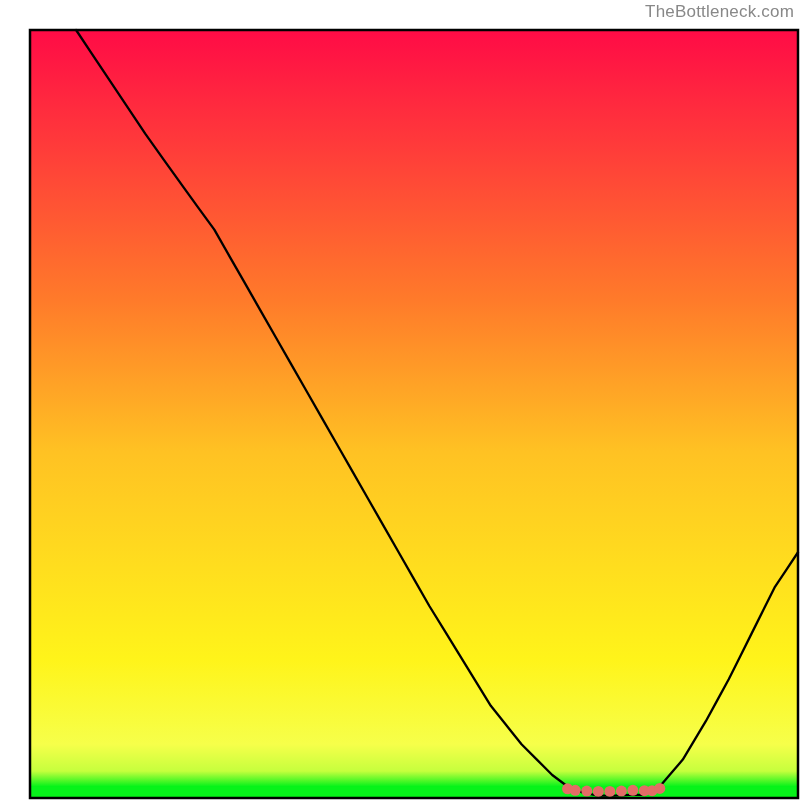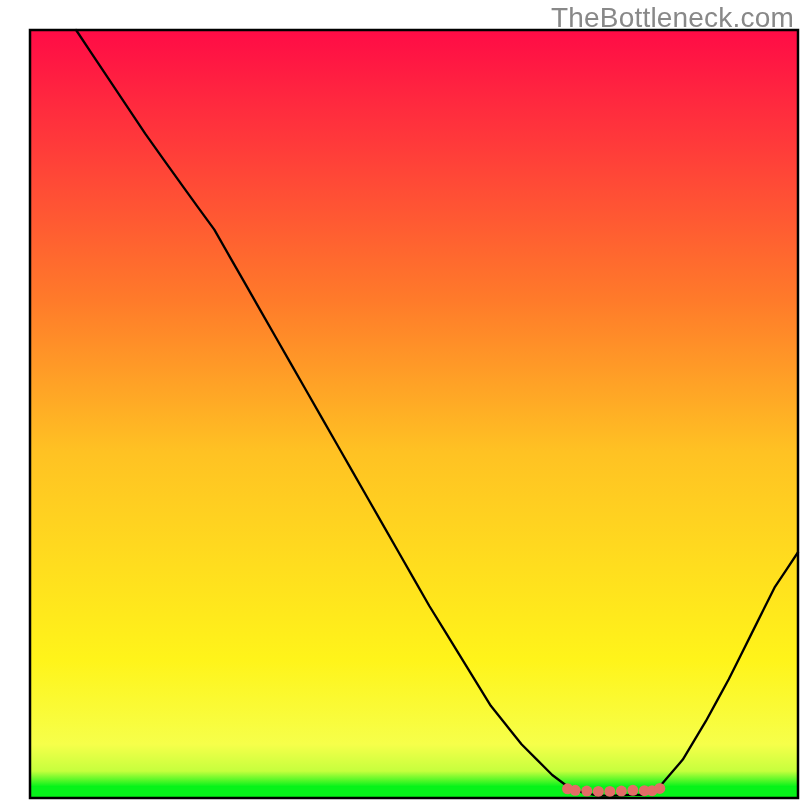--- a/index.html
+++ b/index.html
@@ -12,21 +12,21 @@
   }
   .wrap {
     position: relative;
     width: 800px;
     height: 800px;
   }
   .watermark {
     position: absolute;
     top: 2px;
     right: 6px;
-    font-size: 28px;
+    font-size: 17px;
     color: #888888;
     font-weight: 500;
     letter-spacing: 0.2px;
   }
   svg.chart {
     position: absolute;
     left: 0;
     top: 0;
   }
 </style>

